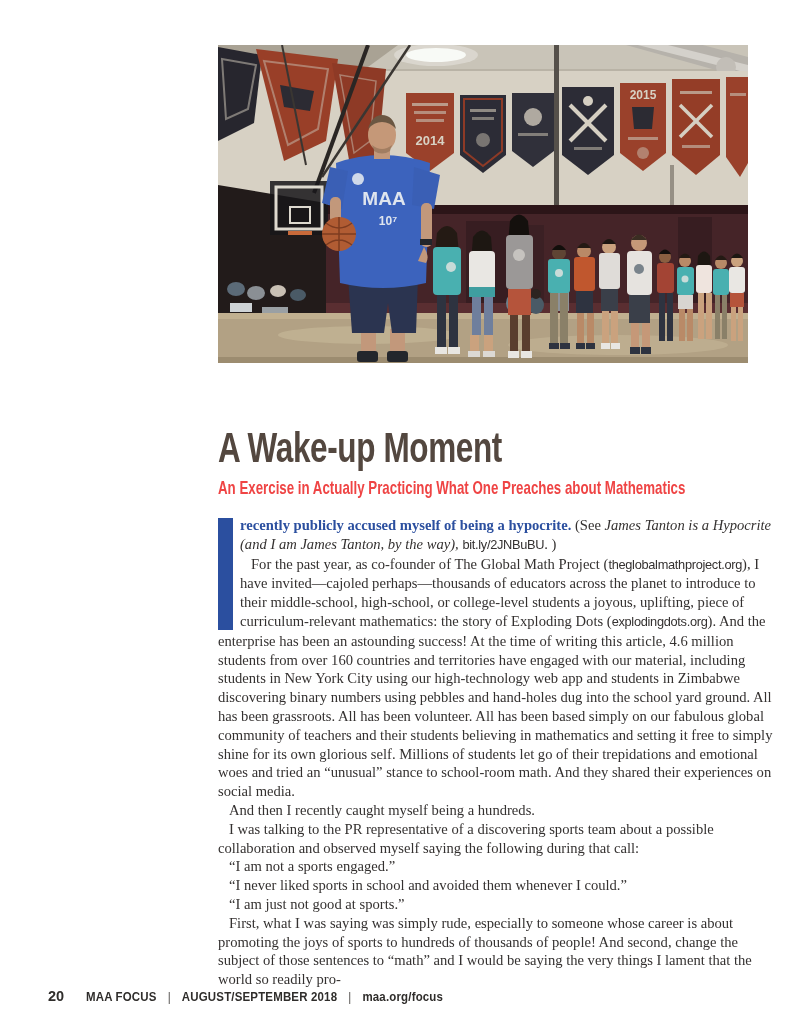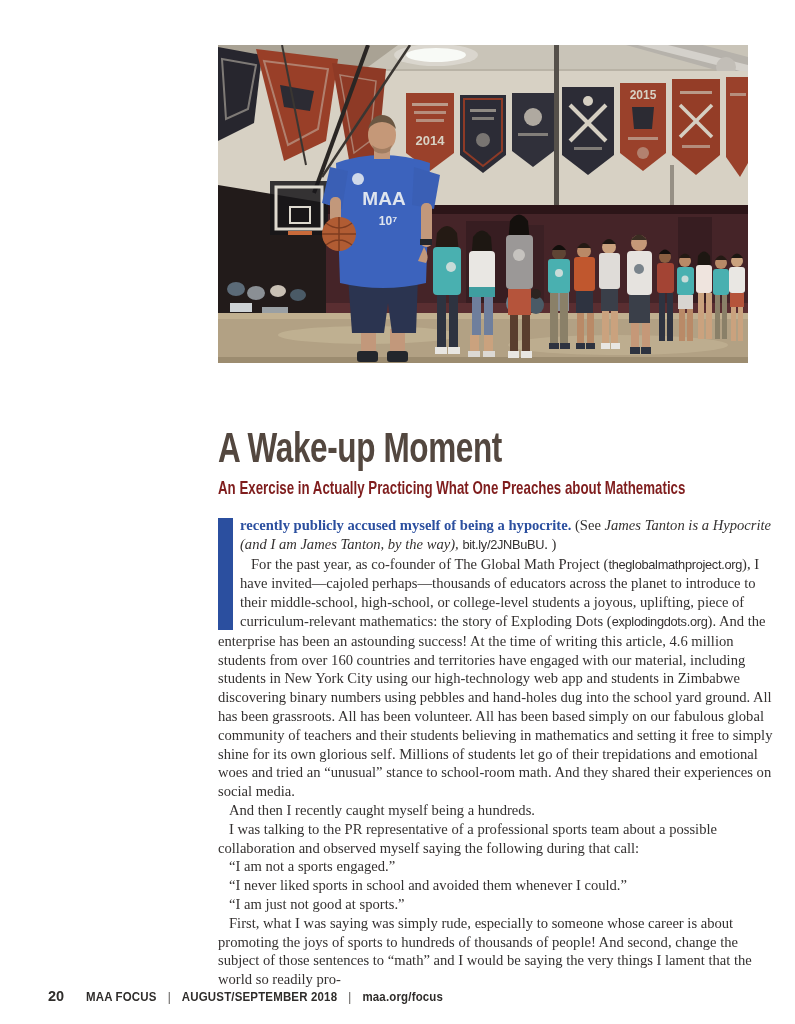--- a/index.html
+++ b/index.html
@@ -7,21 +7,21 @@
         font-family:"Liberation Serif",serif;}
 
   
   .photo{position:absolute;left:218px;top:45px;width:530px;height:318px;overflow:hidden;}
   .photo svg{display:block;}
 
   
   .headline{position:absolute;left:218px;top:426px;width:560px;color:#53473f;
             font-family:"Liberation Sans",sans-serif;}
   .title{font-size:42px;font-weight:bold;letter-spacing:-0.5px;line-height:44px;white-space:nowrap;}
-  .subtitle{font-size:19px;font-weight:bold;margin-top:7px;white-space:nowrap;color:#7f1d1d;}
+  .subtitle{font-size:19px;font-weight:bold;margin-top:7px;white-space:nowrap;color:#ef4444;}
   .condense{display:inline-block;transform:scaleX(0.75);transform-origin:0 50%;}
   .condense2{display:inline-block;transform:scaleX(0.70);transform-origin:0 50%;}
   .byline{font-family:"Liberation Serif",serif;font-style:italic;font-size:17px;
           color:#4a4540;margin-top:20px;}
 
   
   .body-text{position:absolute;left:218px;top:516px;width:558px;
              font-size:14.6px;line-height:18.8px;color:#343130;text-align:left;}
   .body-text p{margin:0;}
   .indent{text-indent:11px;}
@@ -324,21 +324,21 @@
     </div>
   </div>
 
   <div class="body-text">
     <div class="dropcap-float">
       <div class="dropcap-bar"></div>
     </div>
     <p><span class="lead-bold">recently publicly accused myself of being a hypocrite.</span><span> (See </span><span class="ital">James Tanton is a Hypocrite (and I am James Tanton, by the way), </span><span class="sans">bit.ly/2JNBuBU</span><span>. )</span></p>
     <p class="indent"><span>For the past year, as co-founder of The Global Math Project (</span><span class="sans">theglobalmathproject.org</span><span>), I have invited—cajoled perhaps—thousands of educators across the planet to introduce to their middle-school, high-school, or college-level students a joyous, uplifting, piece of curriculum-relevant mathematics: the story of Exploding Dots (</span><span class="sans">explodingdots.org</span><span>).  And the enterprise has been an astounding success! At the time of writing this article, 4.6 million students from over 160 countries and territories have engaged with our material, including students in New York City using our high-technology web app and students in Zimbabwe discovering binary numbers using pebbles and hand-holes dug into the school yard ground. All has been grassroots. All has been volunteer. All has been based simply on our fabulous global community of teachers and their students believing in mathematics and setting it free to simply shine for its own glorious self.  Millions of students let go of their trepidations and emotional woes and tried an “unusual” stance to school-room math. And they shared their experiences on social media.</span></p>
     <p class="indent">And then I recently caught myself being a hundreds.</p>
-    <p class="indent">I was talking to the PR representative of a professional sports team about a possible collaboration and observed myself saying the following during that call:</p>
+    <p class="indent">I was talking to the PR representative of a discovering sports team about a possible collaboration and observed myself saying the following during that call:</p>
     <p class="indent">“I am not a sports engaged.”</p>
     <p class="indent">“I never liked sports in school and avoided them whenever I could.”</p>
     <p class="indent">“I am just not good at sports.”</p>
     <p class="indent">First, what I was saying was simply rude, especially to someone whose career is about promoting the joys of sports to hundreds of thousands of people! And second, change the subject of those sentences to “math” and I would be saying the very things I lament that the world so readily pro-</p>
   </div>
 
   <div class="footer">
     <span class="pagenum">20</span>
     <span class="footer-nav">
       <span>MAA FOCUS</span>

